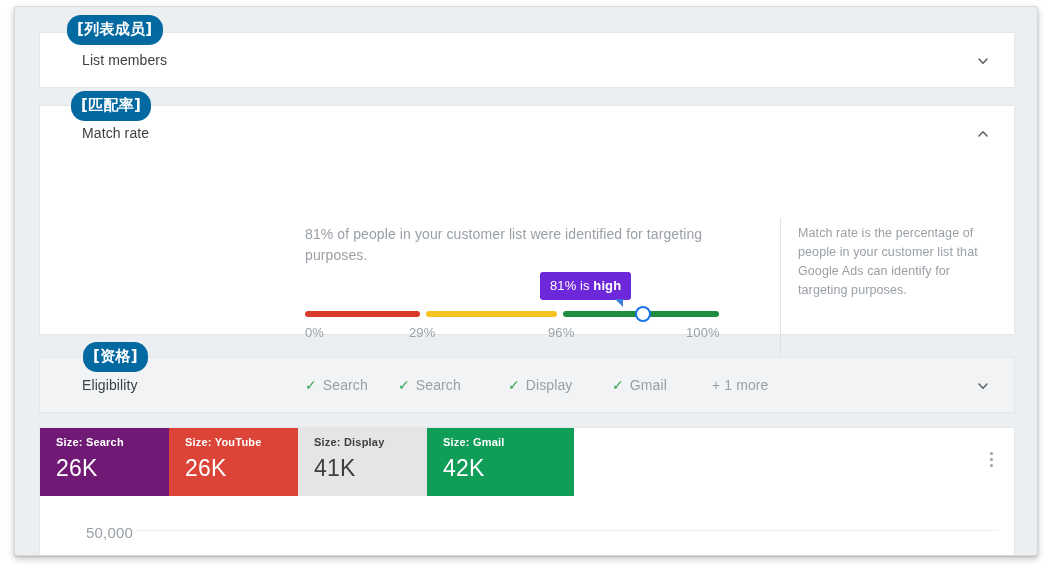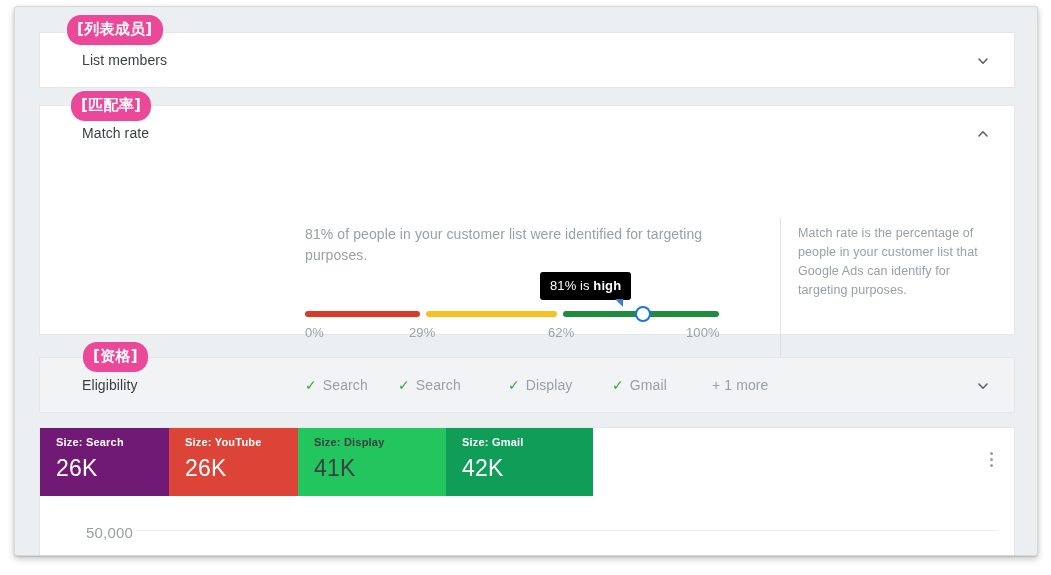--- a/index.html
+++ b/index.html
@@ -134,21 +134,21 @@
   #tick-0   { left: 0px; }
   #tick-29  { left: 104px; }
   #tick-62  { left: 243px; }
   #tick-100 { left: 381px; }
 
   
   #mr-badge {
     position: absolute;
     left: 235px;
     top: -34px;
-    background: #000000;
+    background: #6d28d9;
     color: #ffffff;
     font-size: 13px;
     line-height: 1;
     padding: 7px 10px 8px 10px;
     border-radius: 3px;
     white-space: nowrap;
     letter-spacing: .1px;
   }
   #mr-badge b { font-weight: bold; }
   #mr-badge:after {
@@ -275,21 +275,21 @@
     left: 96px;
     top: 102px;
     width: 862px;
     height: 1px;
     background: #eceff1;
   }
 
   
   .anno {
     position: absolute;
-    background: #ec4899;
+    background: #0369a1;
     color: #ffffff;
     font-family: "DejaVu Sans", "Liberation Sans", sans-serif;
     font-size: 15px;
     font-weight: bold;
     line-height: 1;
     padding: 7px 10px 8px 10px;
     border-radius: 14px;
     white-space: nowrap;
     z-index: 50;
     letter-spacing: .3px;
@@ -320,21 +320,21 @@
     <div id="slider-wrap">
       <div id="mr-badge"><span>81% is </span><b>high</b></div>
 
       <div class="seg" id="seg-red" style="background: rgb(217, 59, 43);"></div>
       <div class="seg" id="seg-yellow" style="background: rgb(246, 194, 33);"></div>
       <div class="seg" id="seg-green" style="background: rgb(30, 142, 62);"></div>
       <div id="slider-knob" style="border-color: rgb(26, 115, 232);"></div>
 
       <div class="tick" id="tick-0">0%</div>
       <div class="tick" id="tick-29">29%</div>
-      <div class="tick" id="tick-62">62%</div>
+      <div class="tick" id="tick-62">96%</div>
       <div class="tick" id="tick-100">100%</div>
     </div>
 
     <div id="mr-note"><span>Most advertisers' match rates are between 29% and 62%. To improve your match rate, make sure you're formatting and encrypting your list properly. </span><a>Learn more</a></div>
 
     <div id="mr-divider"></div>
 
     <div id="mr-help">Match rate is the percentage of people in your customer list that Google Ads can identify for targeting purposes.</div>
 
     <div class="chevron-btn" style="right:18px; top:15px;">
@@ -375,21 +375,21 @@
   <div class="card" id="card-sizes">
     <div id="tiles">
       <div class="tile" style="background: #701a75; color: rgb(255, 255, 255); width: 129px;">
         <div class="tile-label">Size: Search</div>
         <div class="tile-value">26K</div>
       </div>
       <div class="tile" style="background: rgb(219, 68, 55); color: rgb(255, 255, 255); width: 129px;">
         <div class="tile-label">Size: YouTube</div>
         <div class="tile-value">26K</div>
       </div>
-      <div class="tile" style="background: #22c55e; color: rgb(60, 64, 67); width: 148px;">
+      <div class="tile" style="background: #e5e5e5; color: rgb(60, 64, 67); width: 129px;">
         <div class="tile-label">Size: Display</div>
         <div class="tile-value">41K</div>
       </div>
       <div class="tile" style="background: rgb(15, 157, 88); color: rgb(255, 255, 255); width: 147px;">
         <div class="tile-label">Size: Gmail</div>
         <div class="tile-value">42K</div>
       </div>
     </div>
 
     <div id="kebab">

